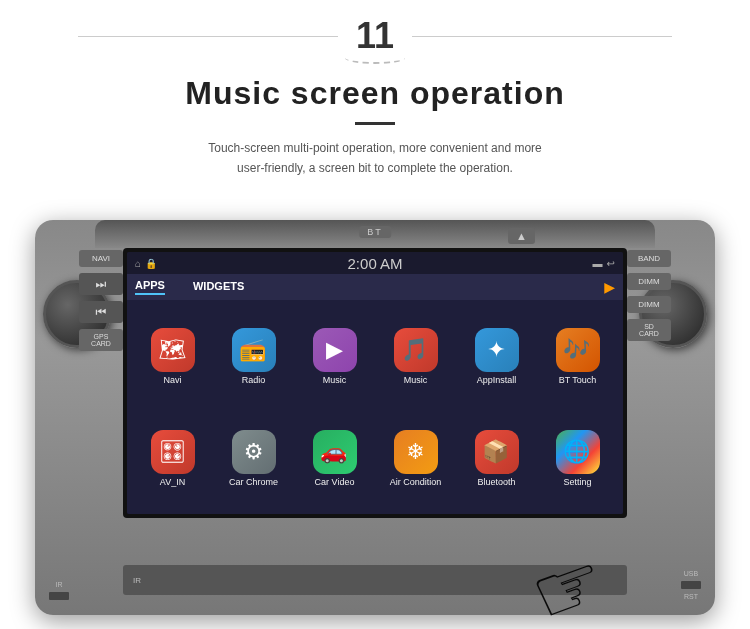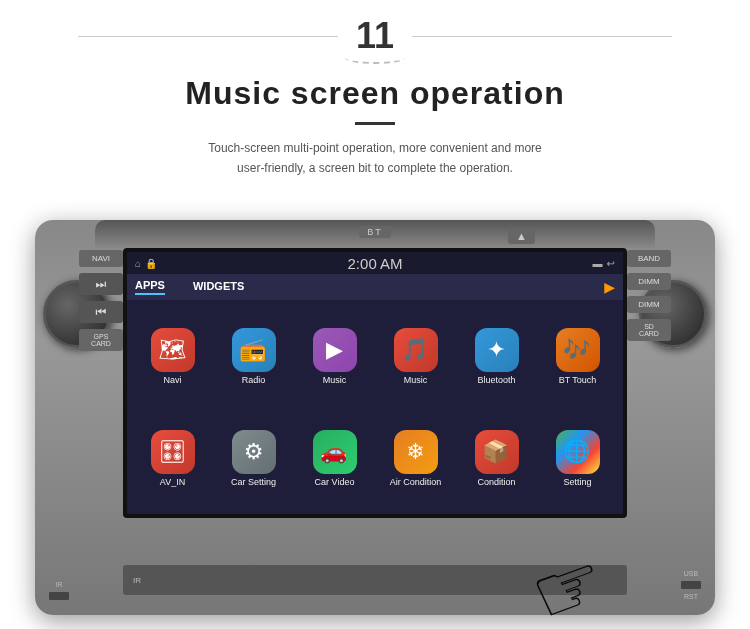--- a/index.html
+++ b/index.html
@@ -459,51 +459,51 @@
             <span class="app-label">Music</span>
           </div>
 
           <div class="app-item">
             <div class="app-icon icon-music">🎵</div>
             <span class="app-label">Music</span>
           </div>
 
           <div class="app-item">
             <div class="app-icon icon-bluetooth">✦</div>
-            <span class="app-label">Bluetooth</span>
+            <span class="app-label">AppInstall</span>
           </div>
 
           <div class="app-item">
             <div class="app-icon icon-btmusic">🎶</div>
             <span class="app-label">BT Touch</span>
           </div>
 
           <div class="app-item">
             <div class="app-icon icon-avin">🎛</div>
             <span class="app-label">AV_IN</span>
           </div>
 
           <div class="app-item">
             <div class="app-icon icon-carsetting">⚙</div>
-            <span class="app-label">Car Setting</span>
+            <span class="app-label">Car Chrome</span>
           </div>
 
           <div class="app-item">
             <div class="app-icon icon-carinfo">🚗</div>
             <span class="app-label">Car Video</span>
           </div>
 
           <div class="app-item">
             <div class="app-icon icon-aircondition">❄</div>
             <span class="app-label">Air Condition</span>
           </div>
 
           <div class="app-item">
             <div class="app-icon icon-appinstall">📦</div>
-            <span class="app-label">Condition</span>
+            <span class="app-label">Bluetooth</span>
           </div>
 
           <div class="app-item">
             <div class="app-icon icon-chrome">🌐</div>
             <span class="app-label">Setting</span>
           </div>
 
         </div>
       </div>
     </div>

